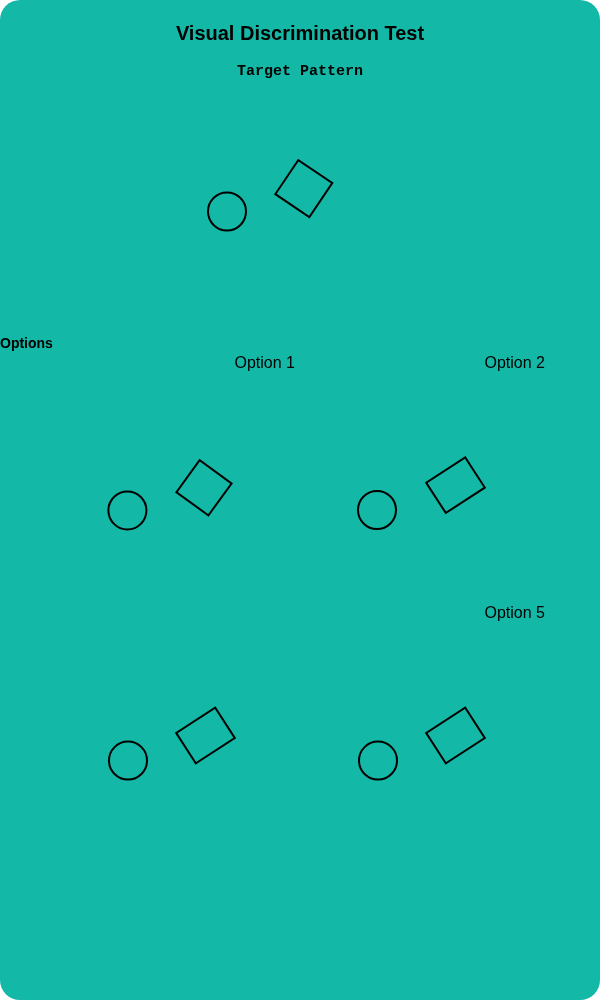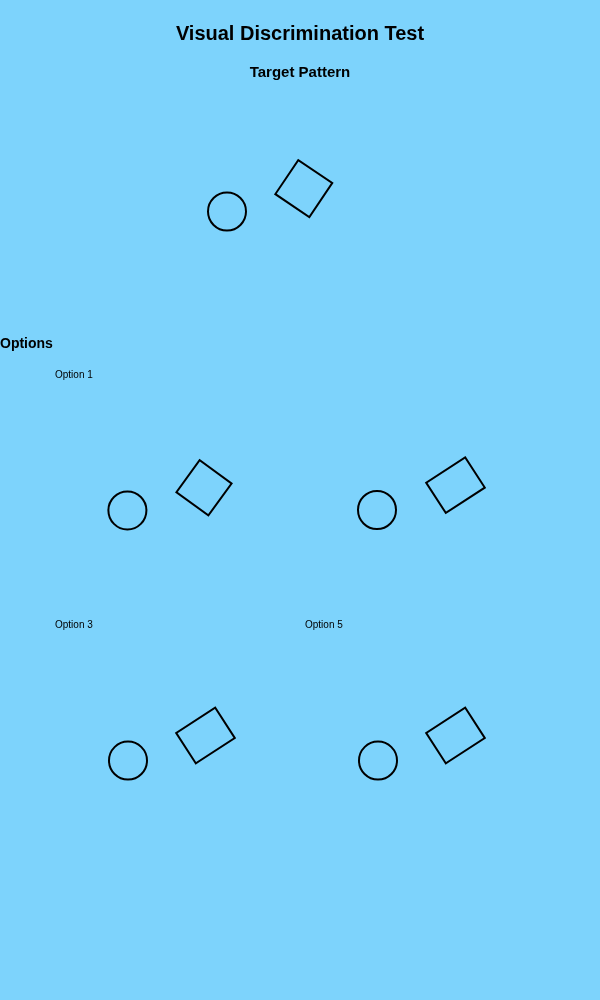--- a/index.html
+++ b/index.html
@@ -28,20 +28,21 @@
     font-weight: bold;
   }
   .subtitle {
     position: absolute;
     top: 64px; left: 0;
     width: 600px;
     text-align: center;
     font-size: 15px;
     line-height: 16px;
     font-weight: bold;
+    font-family: Liberation Mono, monospace;
   }
   .options-title {
     position: absolute;
     top: 336px; left: 0;
     width: 600px;
     text-align: left;
     font-size: 14px;
     line-height: 15px;
     font-weight: bold;
   }
@@ -49,32 +50,32 @@
     position: absolute;
     width: 240px;
     height: 230px;
     background: transparent;
   }
   .option-region.r1 { left: 55px;  top: 355px; }
   .option-region.r2 { left: 305px; top: 355px; }
   .option-region.r3 { left: 55px;  top: 605px; }
   .option-region.r4 { left: 305px; top: 605px; }
   .option-label {
-    margin-top: 13px;
+    margin-top: 1px;
     width: 100%;
-    text-align: left;
-    font-size: 10px;
+    text-align: right;
+    font-size: 16px;
     line-height: 14px;
     font-weight: normal;
   }
 </style>
 </head>
 <body>
 
-<div class="canvas" style="background: #7dd3fc; color: rgb(0, 0, 0);">
+<div class="canvas" style="background: #14b8a6; color: rgb(0, 0, 0); border-radius: 20px;">
 
   <svg id="shapes-svg" viewBox="0 0 600 1000">
       <circle cx="227" cy="211.5" r="19" fill="none" stroke="#000000" stroke-width="2"></circle>
       <rect x="283.3" y="168.1" width="41" height="41" transform="rotate(34 303.8 188.6)" fill="none" stroke="#000000" stroke-width="2"></rect>
       <circle cx="127.4" cy="510.4" r="19" fill="none" stroke="#000000" stroke-width="2"></circle>
       <rect x="184.25" y="468.05" width="39.5" height="39.5" transform="rotate(36 204 487.8)" fill="none" stroke="#000000" stroke-width="2"></rect>
       <circle cx="377" cy="510" r="19" fill="none" stroke="#000000" stroke-width="2"></circle>
       <rect x="432.25" y="467.2" width="46.5" height="36" transform="rotate(-33 455.5 485.2)" fill="none" stroke="#000000" stroke-width="2"></rect>
       <circle cx="128" cy="760.6" r="19" fill="none" stroke="#000000" stroke-width="2"></circle>
       <rect x="182.25" y="717.5" width="46.5" height="36" transform="rotate(-33 205.5 735.5)" fill="none" stroke="#000000" stroke-width="2"></rect>
@@ -85,22 +86,22 @@
   <div class="title">Visual Discrimination Test</div>
 
   <div class="subtitle">Target Pattern</div>
 
   <div class="options-title">Options</div>
 
   <div class="option-region r1">
     <div class="option-label">Option 1</div>
   </div>
 
+  <div class="option-region r2">
+    <div class="option-label">Option 2</div>
+  </div>
 
-  <div class="option-region r3">
-    <div class="option-label">Option 3</div>
-  </div>
 
   <div class="option-region r4">
     <div class="option-label">Option 5</div>
   </div>
 
 </div>
 
 </body></html>

